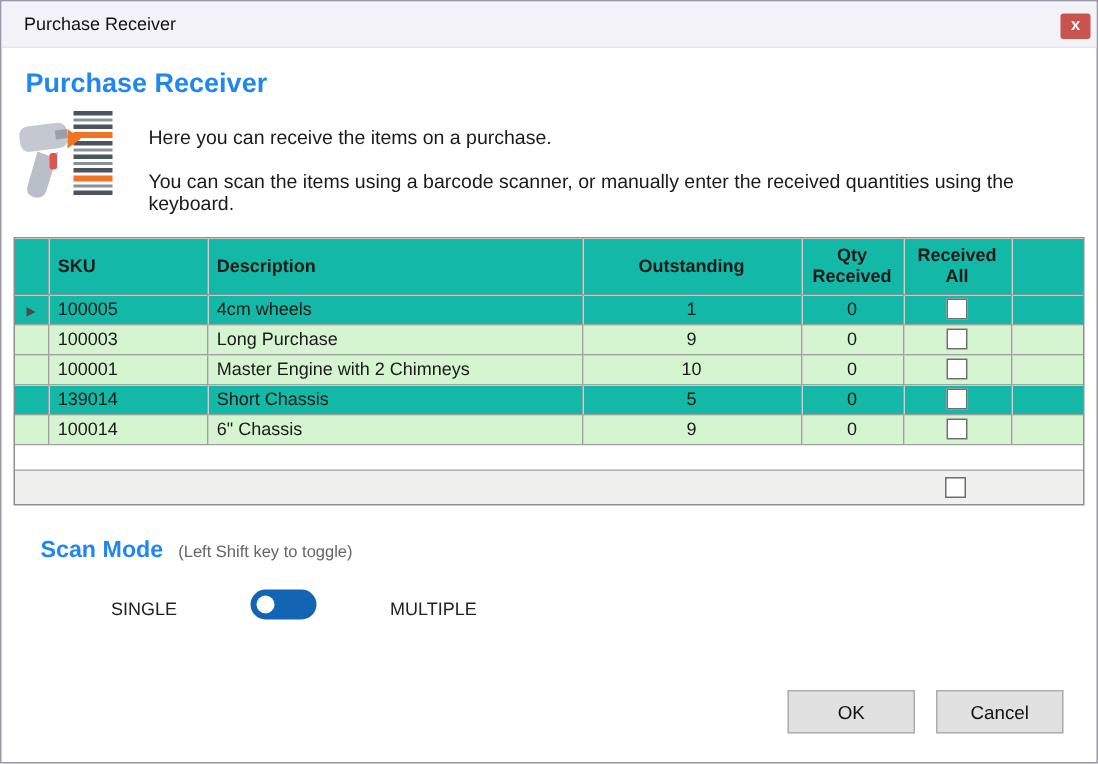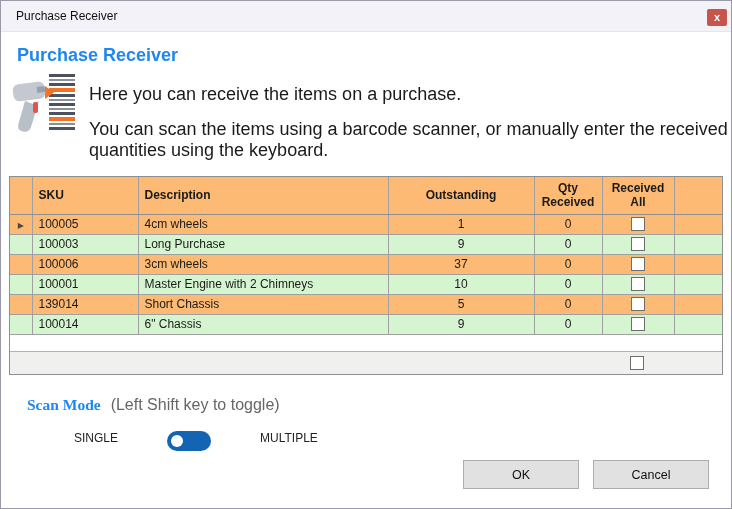--- a/index.html
+++ b/index.html
@@ -13,53 +13,53 @@
   .titlebar { height:31px; background:#f3f2f8; border-bottom:1px solid #e6e5ee;
     display:flex; align-items:center; padding-left:15px; position:relative; }
   .titlebar-text { font-size:12px; color:#111; }
   .close-btn { position:absolute; right:4px; top:8px; width:20px; height:17px;
     background:#c9534d; border-radius:2px; color:#fff; font-size:11px; font-weight:bold;
     display:flex; align-items:center; justify-content:center; cursor:default; line-height:1; }
   
   .heading { color:#2087f0; font-weight:bold; font-size:18px; margin:13px 0 0 16px; }
   .intro { display:flex; align-items:flex-start; margin:5px 0 0 10px; }
   .intro-icon { width:68px; height:66px; flex:0 0 auto; }
-  .intro-text { margin-left:10px; padding-top:13px; font-size:18px; }
+  .intro-text { margin-left:20px; padding-top:13px; font-size:13px; }
   .intro-line2 { margin-top:14px; }
   
   .grid-wrap { margin:15px 8px 0 8px; border:1px solid #8f8f8f; }
   table.grid { width:100%; border-collapse:collapse; font-size:12px; table-layout:fixed; }
   .grid th, .grid td { border-right:1px solid #a0a0a0; border-bottom:1px solid #a0a0a0;
-    padding:0 6px; height:20px; overflow:hidden; white-space:nowrap; background:#fdba74; }
+    padding:0 6px; height:20px; overflow:hidden; white-space:nowrap; background:#14b8a6; }
   .grid th { height:37px; font-weight:bold; text-align:center; vertical-align:middle;
     line-height:14px; white-space:normal; border-bottom:1px solid #8f8f8f; }
   .grid th.left { text-align:left; font-weight:bold; }
   .grid th:last-child, .grid td:last-child { border-right:none; }
   .grid .sel { width:22px; padding:0; text-align:center; }
   .grid td.num { text-align:center; }
   .grid td.chk { text-align:center; padding:0; }
   tr.green td { background:#d5f5d0; }
   .row-arrow { font-size:8px; color:#4a4a4a; }
   .checkbox { display:inline-block; width:14px; height:14px; background:#fff;
     border:1px solid #6e6e6e; vertical-align:middle; }
   .grid-gap { height:16px; background:#fff; }
   .grid-footer { height:23px; background:#f0f0ef; border-top:1px solid #b2b2b2; position:relative; }
   .grid-footer .checkbox { position:absolute; left:620px; top:4px; }
   
   .scan-row { margin:21px 0 0 26px; display:flex; align-items:baseline; }
-  .scan-heading { color:#2087f0; font-weight:bold; font-size:15.5px;font-family:Liberation Serif, serif; }
-  .scan-hint { color:#666; font-size:16px; margin-left:10px; }
-  .toggle-row { margin:17px 0 0 73px; display:flex; align-items:flex-start; font-size:12px; color:#222;gap:40px; }
+  .scan-heading { color:#2087f0; font-weight:bold; font-size:15.5px; }
+  .scan-hint { color:#666; font-size:11px; margin-left:10px; }
+  .toggle-row { margin:17px 0 0 73px; display:flex; align-items:flex-end; font-size:12px; color:#222;gap:40px; }
   .toggle { width:44px; height:20px; border-radius:10px; background:#1464b4;
     position:relative; margin:0 9px; cursor:default; }
   .toggle-knob { position:absolute; left:4px; top:4px; width:12px; height:12px;
     border-radius:50%; background:#fff; }
   
   .footer-buttons { position:absolute; right:22px; bottom:19px; display:flex; gap:14px; }
-  .btn { width:116px; height:29px; background:#e1e1e1; border:1px solid #adadad;
+  .btn { width:85px; height:29px; background:#e1e1e1; border:1px solid #adadad;
     font-size:12.5px; color:#111; display:flex; align-items:center; justify-content:center;
     font-family:"Liberation Sans", sans-serif; cursor:default; }
 </style>
 </head>
 <body>
 
 <div class="dialog">
 
   <div class="titlebar">
     <span class="titlebar-text">Purchase Receiver</span>
@@ -136,29 +136,20 @@
       </tr>
       <tr class="green">
         <td class="sel"></td>
         <td>100003</td>
         <td>Long Purchase</td>
         <td class="num">9</td>
         <td class="num">0</td>
         <td class="chk"><span class="checkbox"></span></td>
         <td></td>
       </tr>
-      <tr>
-        <td class="sel"></td>
-        <td>100006</td>
-        <td>3cm wheels</td>
-        <td class="num">37</td>
-        <td class="num">0</td>
-        <td class="chk"><span class="checkbox"></span></td>
-        <td></td>
-      </tr>
       <tr class="green">
         <td class="sel"></td>
         <td>100001</td>
         <td>Master Engine with 2 Chimneys</td>
         <td class="num">10</td>
         <td class="num">0</td>
         <td class="chk"><span class="checkbox"></span></td>
         <td></td>
       </tr>
       <tr>

